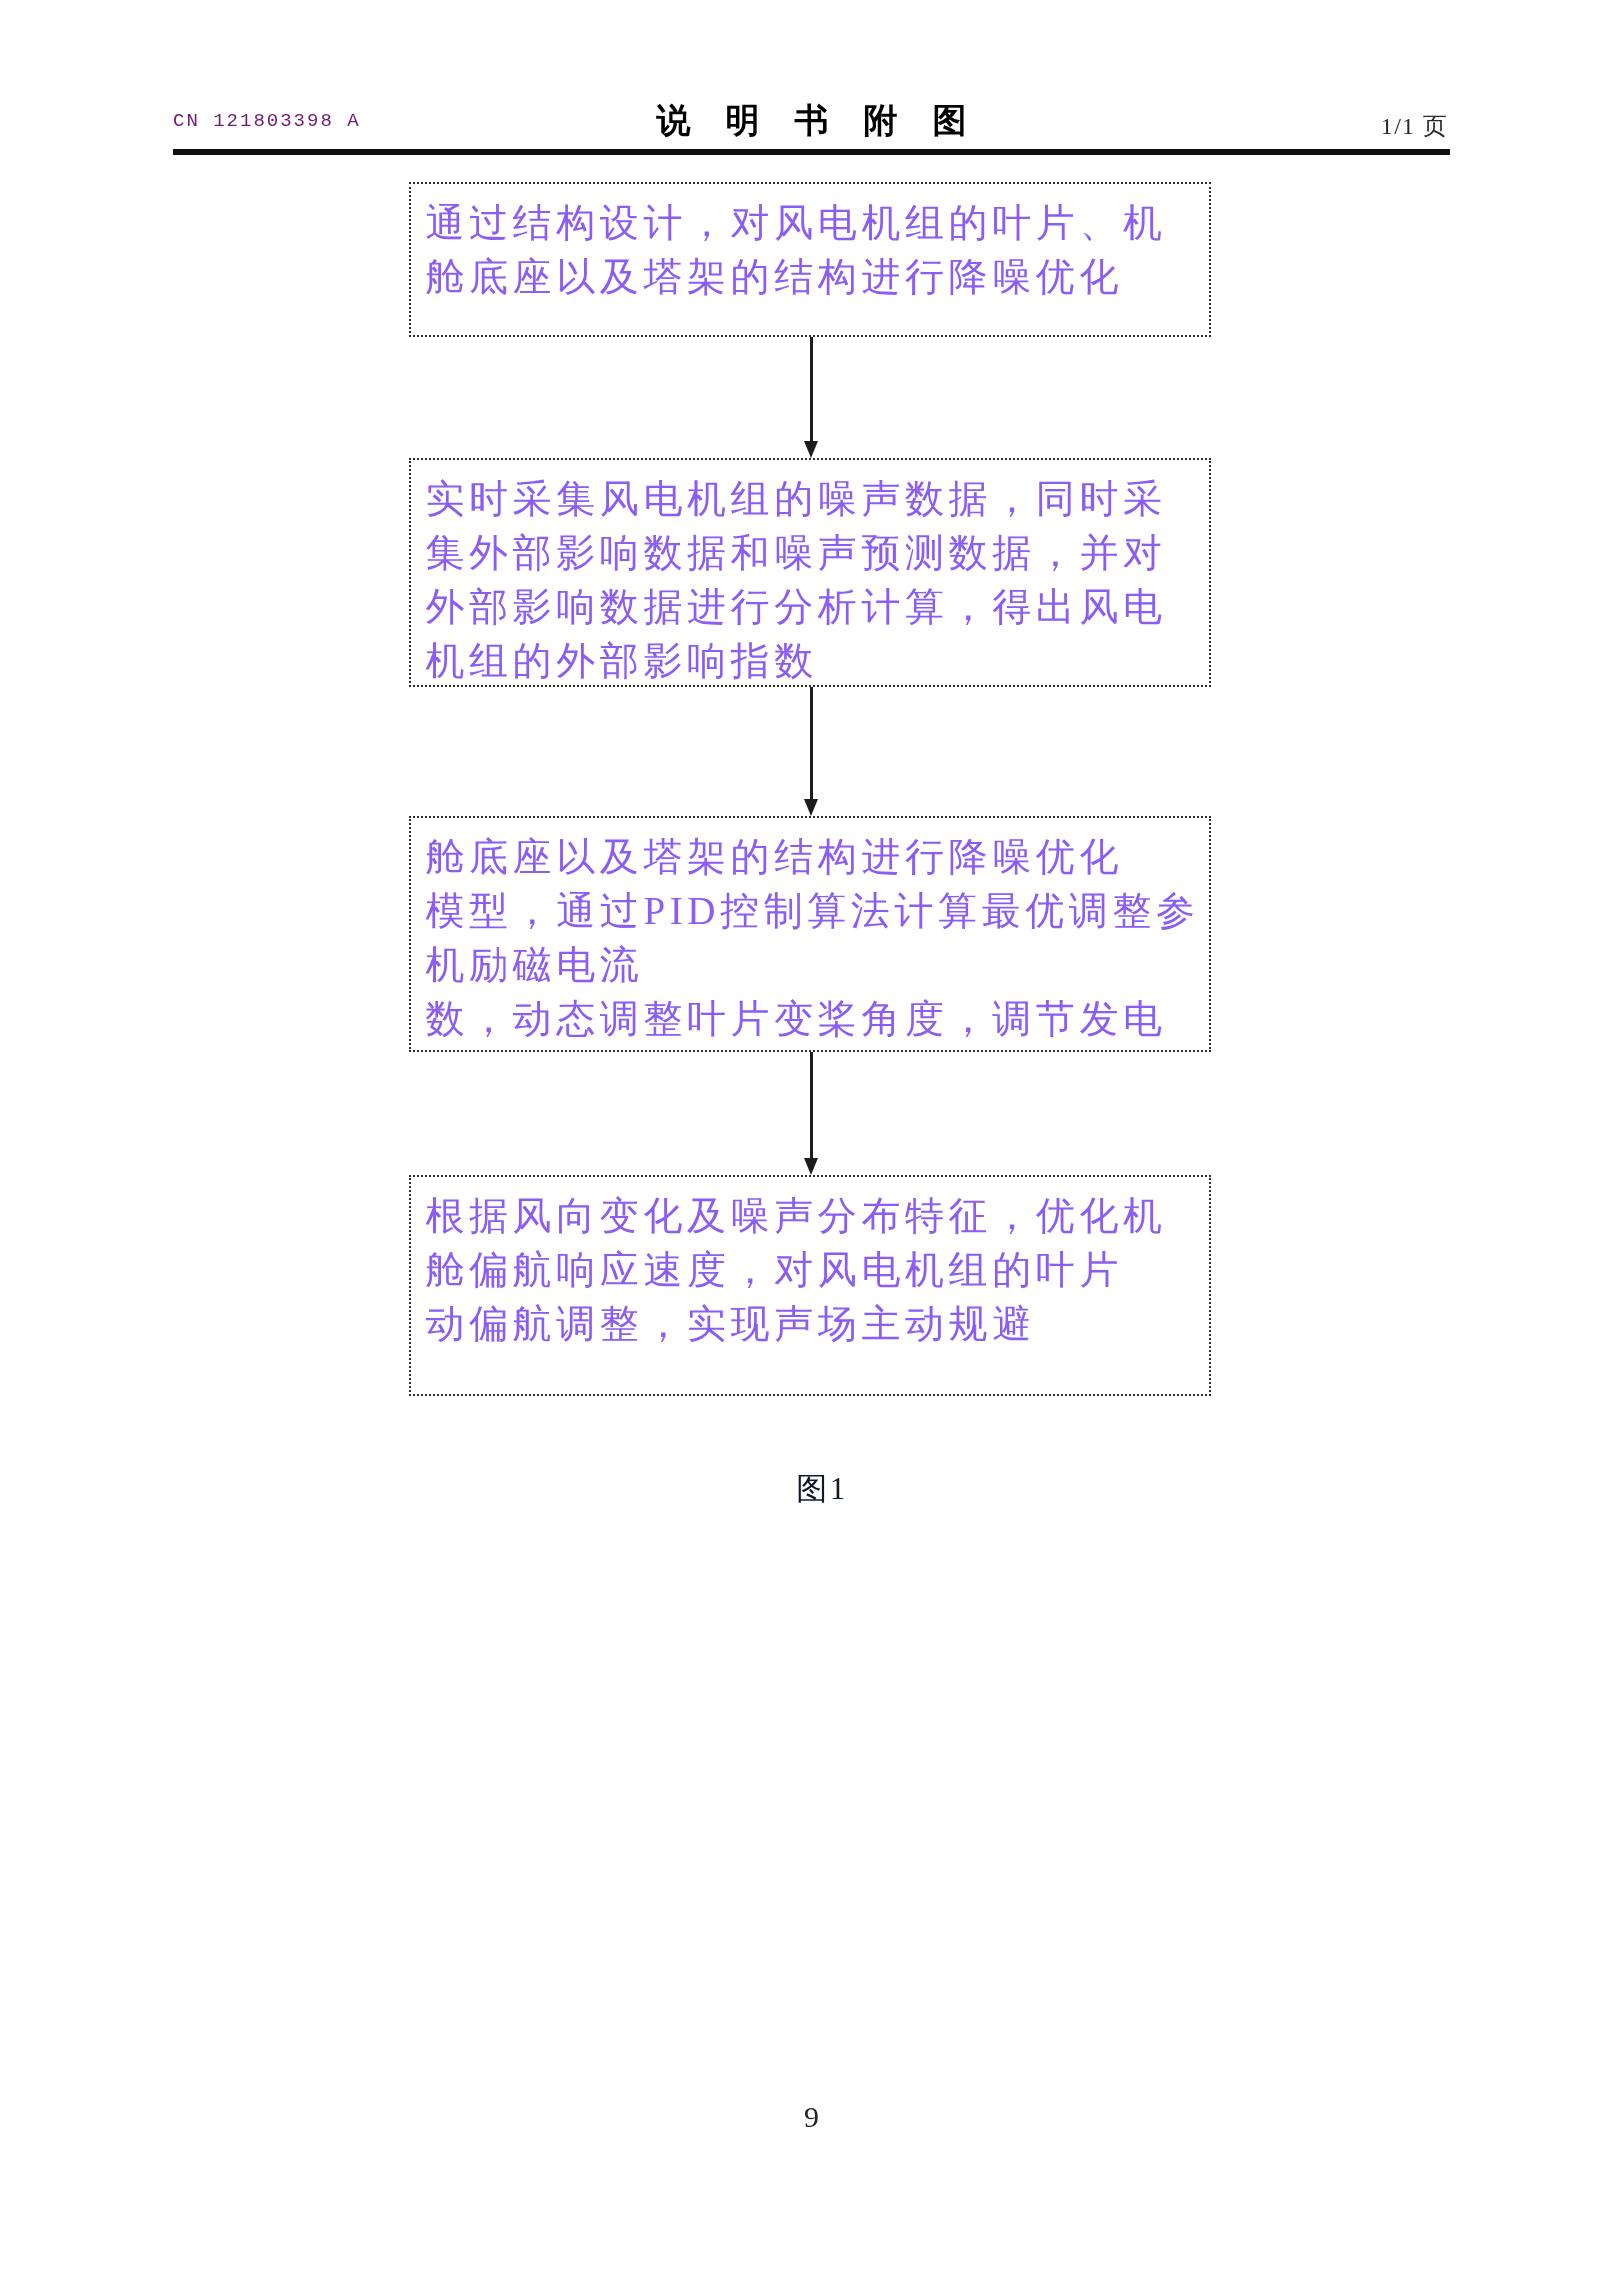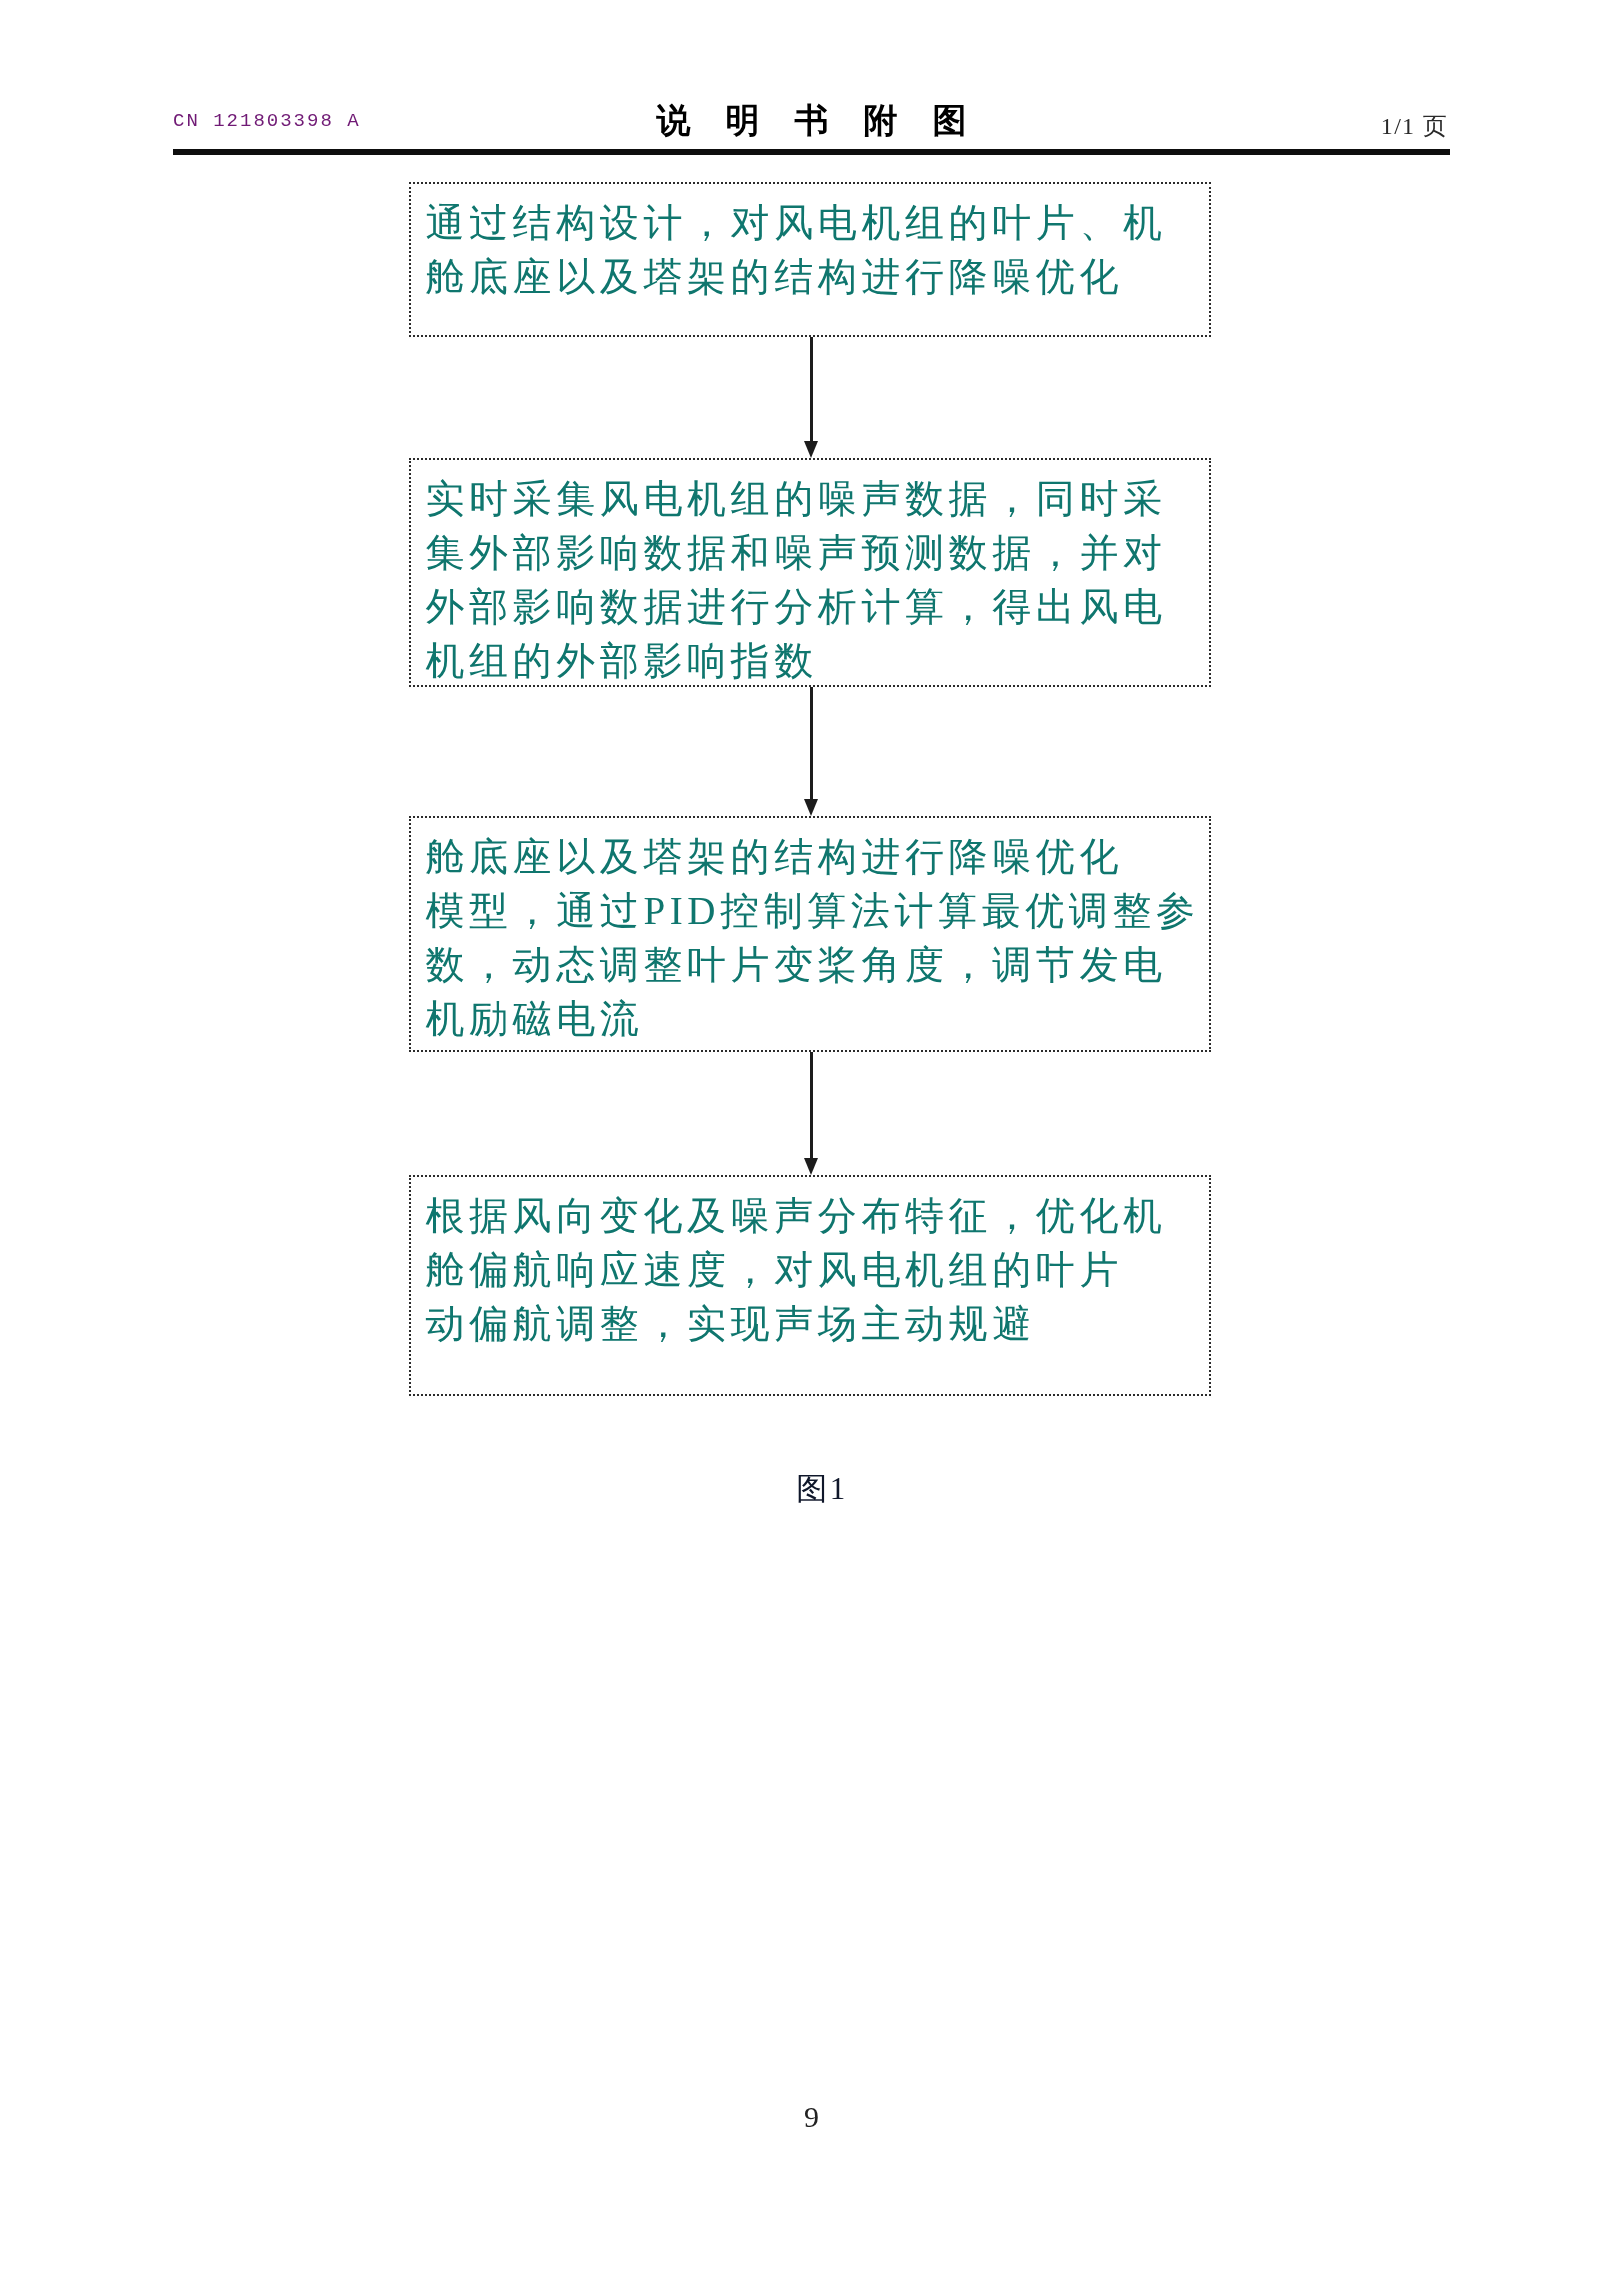--- a/index.html
+++ b/index.html
@@ -54,21 +54,21 @@
   .flow-box {
     position: absolute;
     left: 409px;
     width: 802px;
     border: 2px dotted #2b2b2b;
     background: #ffffff;
     padding: 12.4px 14.4px;
     font-size: 39px;
     line-height: 54px;
     letter-spacing: 4.6px;
-    color: #0f766e;
+    color: #8b5cf6;
   }
   .flow-box .flow-line { white-space: nowrap; }
   .box-1 { top: 182px;  height: 155px; }
   .box-2 { top: 458px;  height: 229px; }
   .box-3 { top: 816px; height: 236px; }
   .box-4 { top: 1175px; height: 221px; }
 
   .flow-arrow { position: absolute; left: 803px; width: 17px; }
   .arrow-1 { top: 337px;  height: 121px; }
   .arrow-2 { top: 687px; height: 129px; }
@@ -135,22 +135,22 @@
   </div>
 
   <div class="flow-arrow arrow-2">
     <div class="arrow-shaft"></div>
     <div class="arrow-head"></div>
   </div>
 
   <div class="flow-box box-3">
     <div class="flow-line">舱底座以及塔架的结构进行降噪优化</div>
     <div class="flow-line">模型，通过PID控制算法计算最优调整参</div>
+    <div class="flow-line">机励磁电流</div>
     <div class="flow-line">数，动态调整叶片变桨角度，调节发电</div>
-    <div class="flow-line">机励磁电流</div>
   </div>
 
   <div class="flow-arrow arrow-3">
     <div class="arrow-shaft"></div>
     <div class="arrow-head"></div>
   </div>
 
   <div class="flow-box box-4">
     <div class="flow-line">根据风向变化及噪声分布特征，优化机</div>
     <div class="flow-line">舱偏航响应速度，对风电机组的叶片</div>

